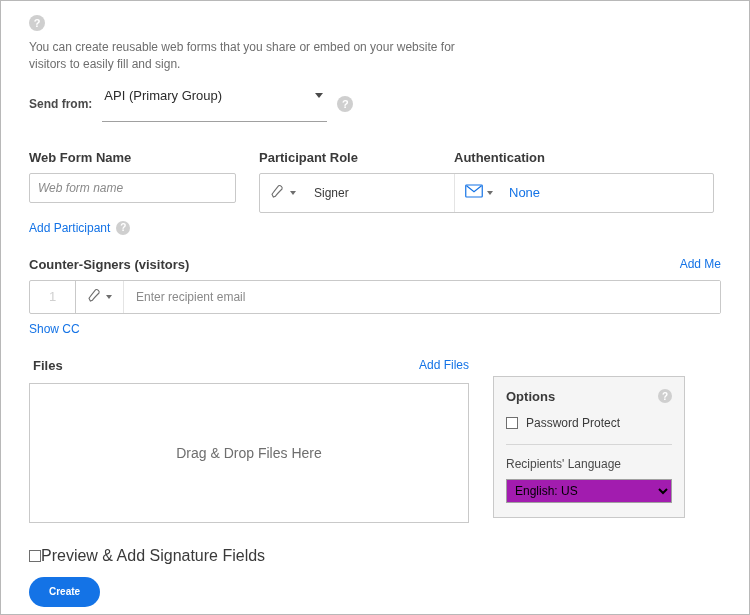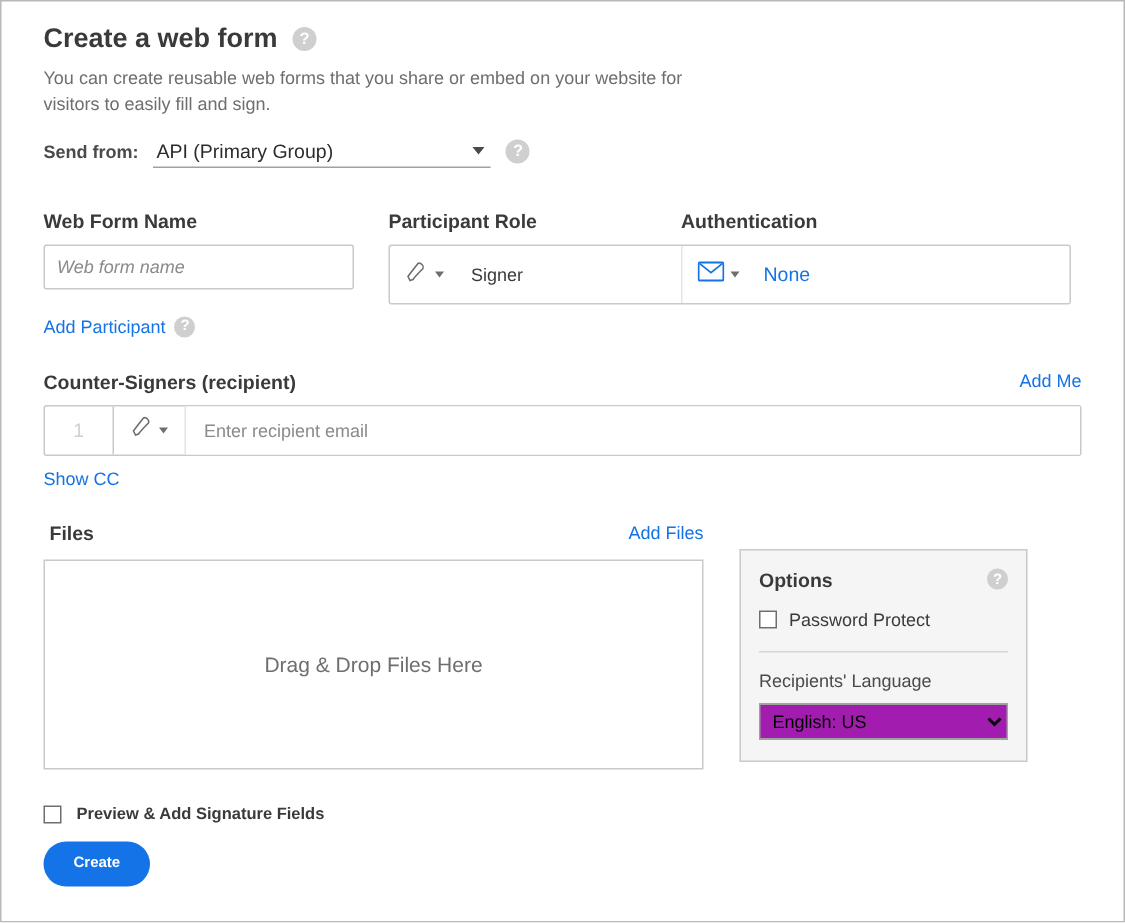--- a/index.html
+++ b/index.html
@@ -56,21 +56,21 @@
     font-weight: 700;
     color: #4a4a4a;
     margin-bottom: 28px;
   }
   .sendfrom-select {
     display: flex;
     align-items: center;
     justify-content: space-between;
     width: 225px;
     border-bottom: 1px solid #a0a0a0;
-    padding: 2px 4px 3px 2px;
+    padding: 2px 4px 18px 2px;
     font-weight: 400;
     font-size: 13px;
     color: #2c2c2c;
     cursor: pointer;
   }
   .caret-down {
     width: 0; height: 0;
     border-left: 4px solid transparent;
     border-right: 4px solid transparent;
     border-top: 5px solid #4a4a4a;
@@ -240,25 +240,23 @@
     width: 100%;
     height: 24px;
     border: 1px solid #a0a0a0;
     background: #a21caf;
     font-size: 12px;
     padding: 0 4px;
   }
   .preview-row {
     display: flex;
     align-items: center;
-    gap: 10px;
-    font-size: 11px;
+    font-size: 16px;
     color: #3a3a3a;
     margin: 24px 0 12px 0;
-    font-weight: bold;
   }
   .create-btn {
     background: #1473e6;
     color: #fff;
     border: none;
     border-radius: 16px;
     height: 30px;
     padding: 0 20px;
     font-size: 10px;
     font-weight: 600;
@@ -266,21 +264,20 @@
   }
   .icon-btn { display:inline-flex; align-items:center; gap:4px; cursor:pointer; }
   .auth-none { color:#1473e6; font-size:13px; margin-left:6px; }
 </style>
 </head>
 <body>
 
 <div class="page">
 
   <h1>
-    <span>Create a web form</span>
     <span class="help-icon">?</span>
   </h1>
 
   <p class="intro">You can create reusable web forms that you share or embed on your website for visitors to easily fill and sign.</p>
 
   <div class="sendfrom-row">
     <span>Send from:</span>
     <div class="sendfrom-select">
       <span>API (Primary Group)</span>
       <span class="caret-down"></span>
@@ -325,21 +322,21 @@
       </div>
     </div>
   </div>
 
   <div class="addpart-row">
     <span class="link">Add Participant</span>
     <span class="help-icon help-sm">?</span>
   </div>
 
   <div class="section-head">
-    <div class="field-label" style="margin:0">Counter-Signers (recipient)</div>
+    <div class="field-label" style="margin:0">Counter-Signers (visitors)</div>
     <span class="link">Add Me</span>
   </div>
 
   <div class="counter-box">
     <div class="counter-num">1</div>
     <div class="counter-role">
       <span class="pen-icon">
         <svg viewBox="0 0 24 24">
             <path d="M3 17l2 4 3-1c2-3 10-11 10-11s1-2-1-4-4-1-4-1S5 14 3 17z"></path>
           </svg>

